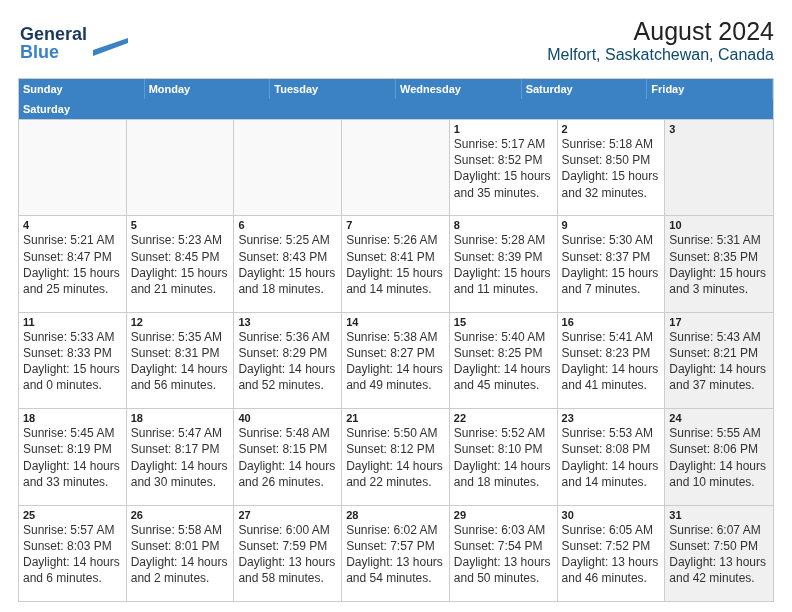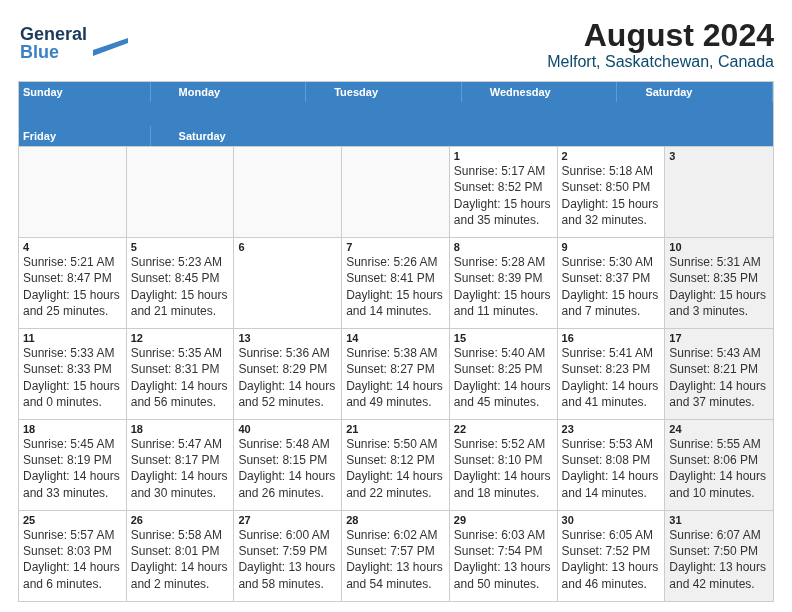--- a/index.html
+++ b/index.html
@@ -26,40 +26,39 @@
     }
     .logo {
       display: flex;
       flex-direction: column;
       align-items: flex-start;
     }
     .title-block {
       text-align: right;
     }
     .main-title {
-      font-size: 32px;
-      font-weight: bold;
+      font-size: 25px;
+      font-weight: normal;
       color: #222;
       line-height: 1.1;
     }
     .subtitle {
       font-size: 16px;
       color: #0c4a6e;
     }
     .calendar {
       flex: 1;
       display: flex;
       flex-direction: column;
       border: 1px solid #ccc;
     }
     .cal-header {
       display: grid;
-      grid-template-columns: repeat(5, 1fr);
+      grid-template-columns: repeat(6, 1fr);
       background: #3b82c4;
-      gap: 24px;
     }
     .cal-header-cell {
       color: #fff;
       font-size: 11px;
       font-weight: bold;
       padding: 4px 4px;
       border-right: 1px solid #5a9fd4;
       text-align: left;
     }
     .cal-header-cell:last-child { border-right: none; }
@@ -148,20 +147,21 @@
           <div class="cal-cell">
             <span class="day-num">4</span>
             <div class="cell-text">Sunrise: 5:21 AM<br>Sunset: 8:47 PM<br>Daylight: 15 hours and 25 minutes.</div>
           </div>
           <div class="cal-cell">
             <span class="day-num">5</span>
             <div class="cell-text">Sunrise: 5:23 AM<br>Sunset: 8:45 PM<br>Daylight: 15 hours and 21 minutes.</div>
           </div>
           <div class="cal-cell">
             <span class="day-num">6</span>
+            <div class="cell-text">Sunrise: 5:25 AM<br>Sunset: 8:43 PM<br>Daylight: 15 hours and 18 minutes.</div>
           </div>
           <div class="cal-cell">
             <span class="day-num">7</span>
             <div class="cell-text">Sunrise: 5:26 AM<br>Sunset: 8:41 PM<br>Daylight: 15 hours and 14 minutes.</div>
           </div>
           <div class="cal-cell">
             <span class="day-num">8</span>
             <div class="cell-text">Sunrise: 5:28 AM<br>Sunset: 8:39 PM<br>Daylight: 15 hours and 11 minutes.</div>
           </div>
           <div class="cal-cell">

